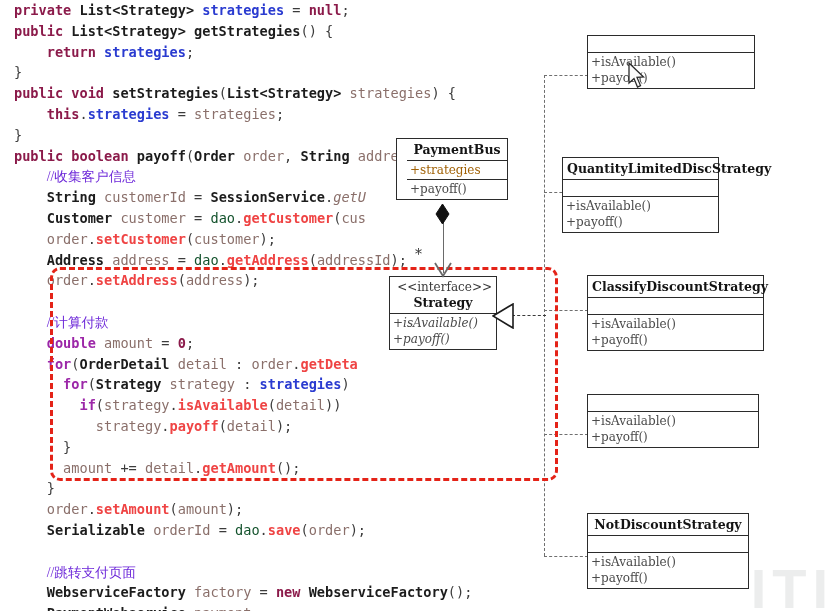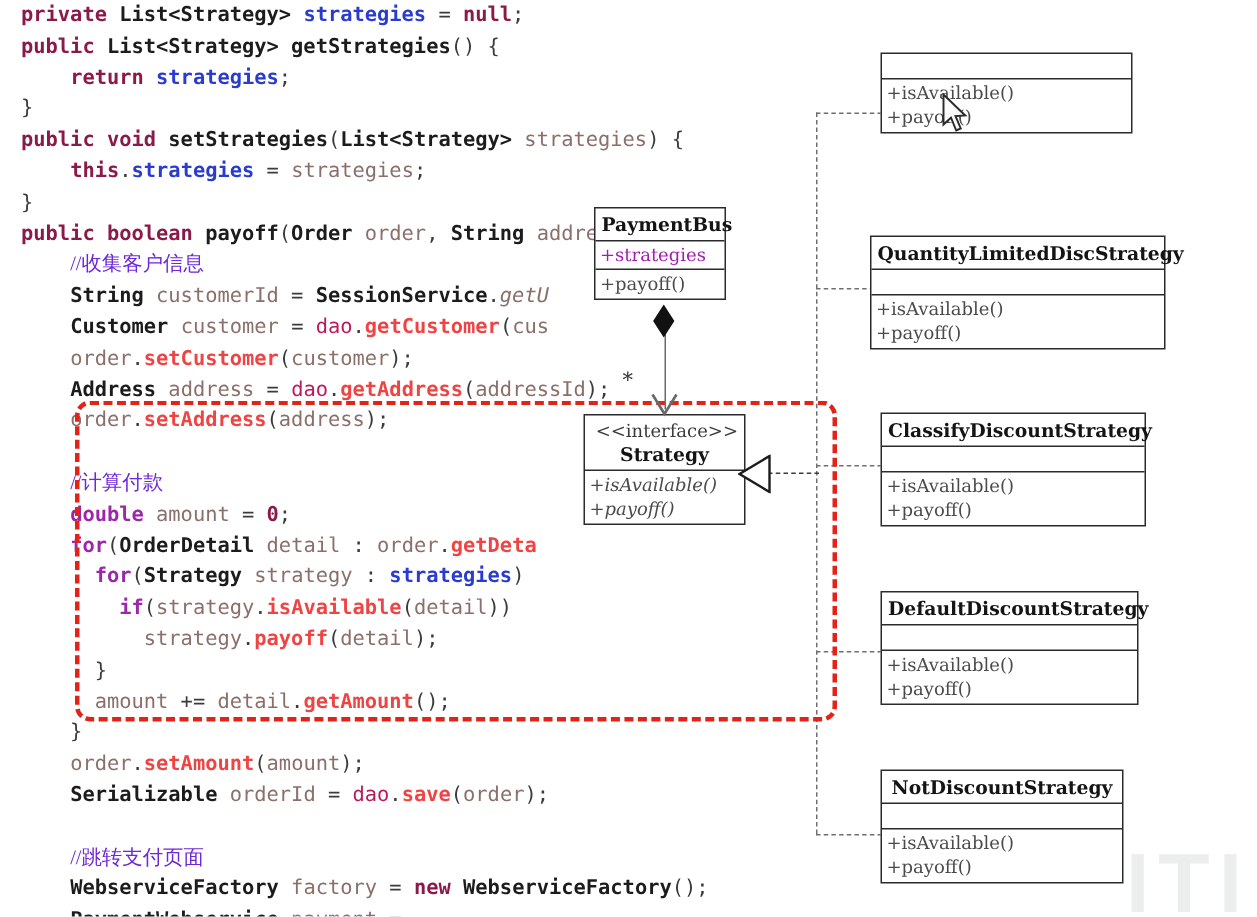--- a/index.html
+++ b/index.html
@@ -31,21 +31,21 @@
     white-space:pre;
     color:#262626;
     padding:0 0 0 14px;
   }
   .code .ln { height:20.8px; }
   .kw    { color:#8b1a4a; font-weight:bold; }   
   .kw2   { color:#9c27a8; font-weight:bold; }   
   .typ   { color:#1c1c1c; font-weight:bold; }   
   .var   { color:#8a6f6a; }                      
   .fld   { color:#2a3bd0; font-weight:bold; }    
-  .obj   { color:#be185d;margin-top:13px; }                      
+  .obj   { color:#14532d;margin-top:13px; }                      
   .mth   { color:#ef4444; font-weight:bold; }    
   .pl    { color:#3b3b3b; }                      
   .num   { color:#8b1a4a; font-weight:bold; }
   .cmt   { color:#6d28d9; font-family:Liberation Serif, serif; font-style:normal; }
   .it    { font-style:italic; }
 
   
   .umlbox {
     position:absolute;
     border:1.6px solid #2b2b2b;
@@ -64,21 +64,21 @@
     white-space:nowrap;
   }
   .uml-stereo {
     display:block; text-align:right; font-weight:normal;
     font-size:12px; color:#3a3a3a; line-height:15px;
   }
   .uml-attrs {
     border-bottom:1.6px solid #2b2b2b;
     min-height:17px;
     padding:1px 3px;
-    font-size:12px; color:#a21caf; line-height:16px;
+    font-size:12px; color:#a16207; line-height:16px;
   }
   .uml-ops {
     padding:1px 3px 2px 3px;
     font-size:12px; color:#4a4a4a; line-height:16px;
   }
   .uml-ops div, .uml-attrs div { white-space:nowrap; }
 
   
   .redrect {
     position:absolute;
@@ -148,21 +148,21 @@
   <div class="hbranch" style="left:544px; top:310px; width:44px;"></div>
   <div class="hbranch" style="left:544px; top:434px; width:44px;"></div>
   <div class="hbranch" style="left:544px; top:556px; width:44px;"></div>
 
   <div class="hbranch-int" style="left:512px; top:315px; width:34px;"></div>
 
   <svg class="hollow-tri" viewBox="0 0 22 26">
     <polygon points="1,13 21,1 21,25" fill="#ffffff" stroke="#1c1c1c" stroke-width="1.6"></polygon>
   </svg>
 
-  <div class="umlbox" style="left:396px; top:138px; width:88px;">
+  <div class="umlbox" style="left:396px; top:138px; width:112px;padding-left:10px;">
     <div class="uml-title">PaymentBus</div>
     <div class="uml-attrs">
       <div>+strategies</div>
     </div>
     <div class="uml-ops">
       <div>+payoff()</div>
     </div>
   </div>
 
   <svg class="diamond" viewBox="0 0 15 22">
@@ -186,40 +186,39 @@
   </div>
 
   <div class="umlbox" style="left:587px; top:35px; width:168px;">
     <div class="uml-attrs"></div>
     <div class="uml-ops">
       <div>+isAvailable()</div>
       <div>+payoff()</div>
     </div>
   </div>
 
-  <div class="umlbox" style="left:580px; top:157px; width:197px;">
+  <div class="umlbox" style="left:562px; top:157px; width:157px;">
     <div class="uml-title">QuantityLimitedDiscStrategy</div>
     <div class="uml-attrs"></div>
     <div class="uml-ops">
       <div>+isAvailable()</div>
       <div>+payoff()</div>
     </div>
   </div>
 
   <div class="umlbox" style="left:587px; top:275px; width:177px;">
     <div class="uml-title">ClassifyDiscountStrategy</div>
     <div class="uml-attrs"></div>
     <div class="uml-ops">
       <div>+isAvailable()</div>
       <div>+payoff()</div>
     </div>
   </div>
 
   <div class="umlbox" style="left:587px; top:394px; width:172px;">
-    <div class="uml-title">DefaultDiscountStrategy</div>
     <div class="uml-attrs"></div>
     <div class="uml-ops">
       <div>+isAvailable()</div>
       <div>+payoff()</div>
     </div>
   </div>
 
   <div class="umlbox" style="left:587px; top:513px; width:162px;">
     <div class="uml-title">NotDiscountStrategy</div>
     <div class="uml-attrs"></div>

